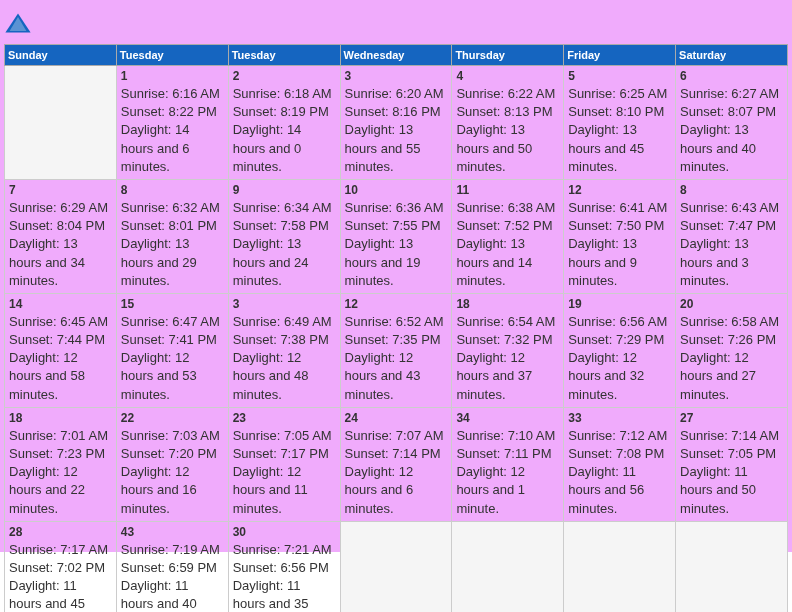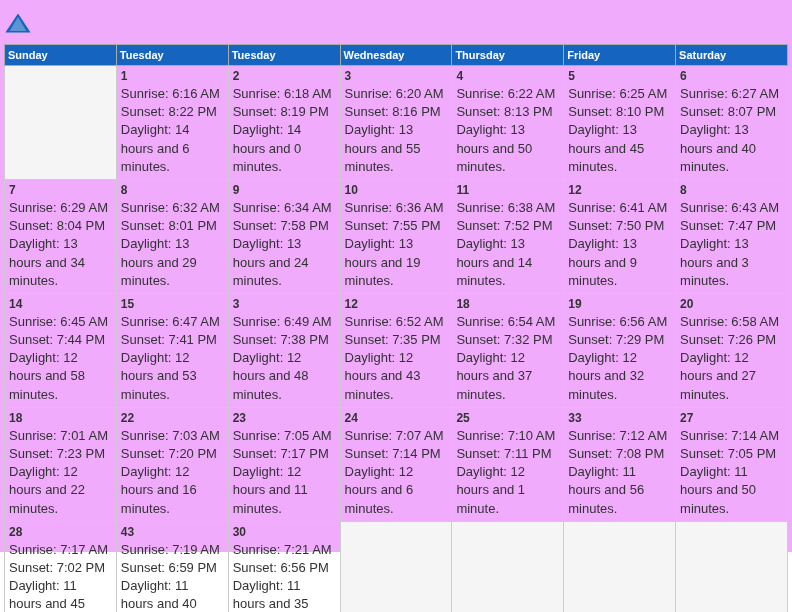--- a/index.html
+++ b/index.html
@@ -222,21 +222,21 @@
           </td>
           <td>
             <span class="day-num">23</span>
             <div class="day-info">Sunrise: 7:05 AM<br>Sunset: 7:17 PM<br>Daylight: 12 hours and 11 minutes.</div>
           </td>
           <td>
             <span class="day-num">24</span>
             <div class="day-info">Sunrise: 7:07 AM<br>Sunset: 7:14 PM<br>Daylight: 12 hours and 6 minutes.</div>
           </td>
           <td>
-            <span class="day-num">25</span>
+            <span class="day-num">34</span>
             <div class="day-info">Sunrise: 7:10 AM<br>Sunset: 7:11 PM<br>Daylight: 12 hours and 1 minute.</div>
           </td>
           <td>
             <span class="day-num">33</span>
             <div class="day-info">Sunrise: 7:12 AM<br>Sunset: 7:08 PM<br>Daylight: 11 hours and 56 minutes.</div>
           </td>
           <td>
             <span class="day-num">27</span>
             <div class="day-info">Sunrise: 7:14 AM<br>Sunset: 7:05 PM<br>Daylight: 11 hours and 50 minutes.</div>
           </td>

